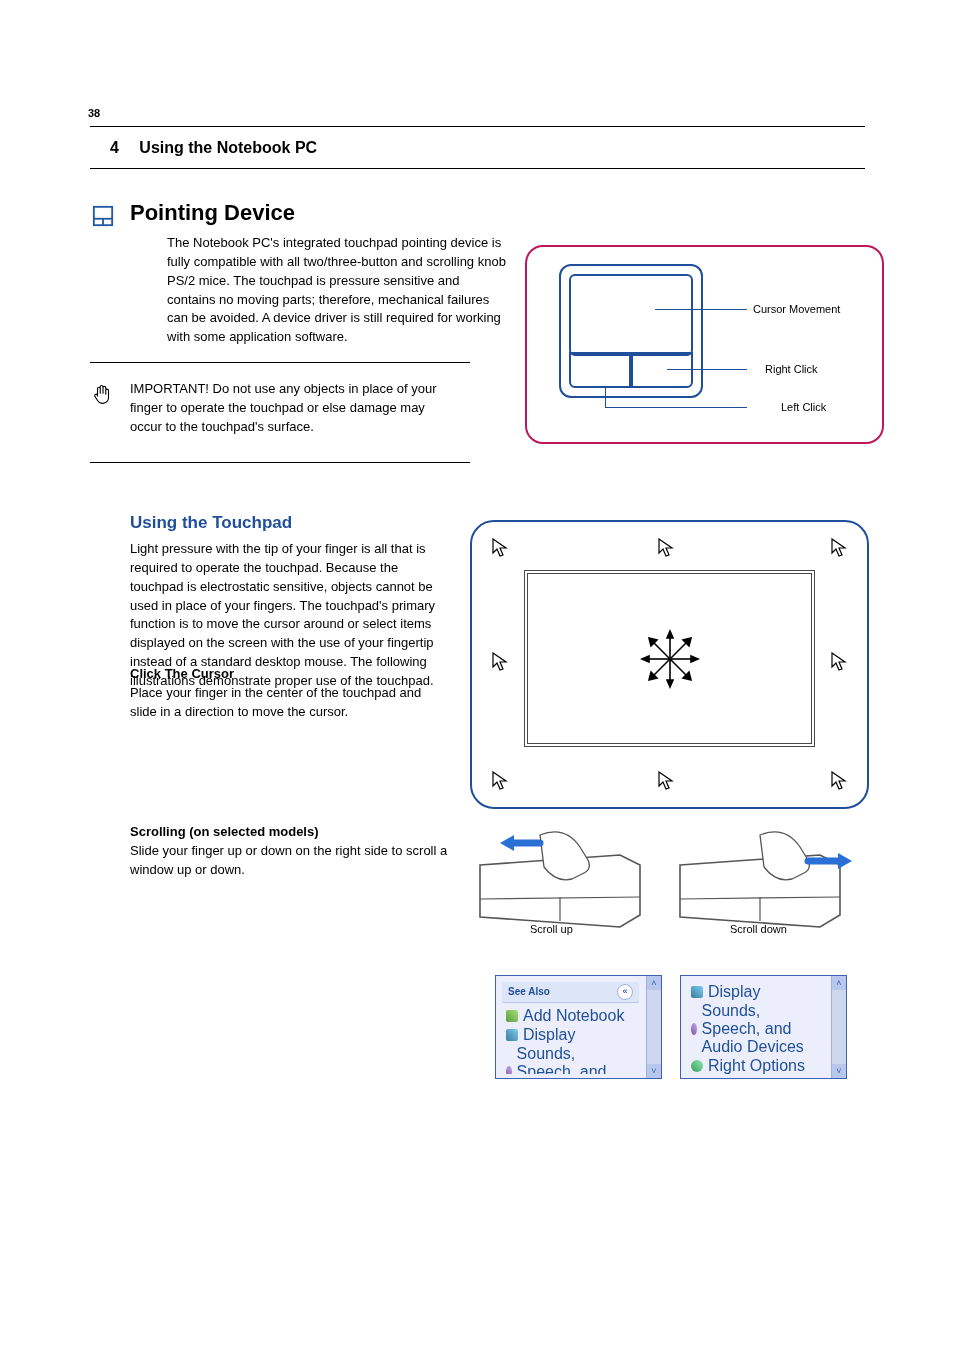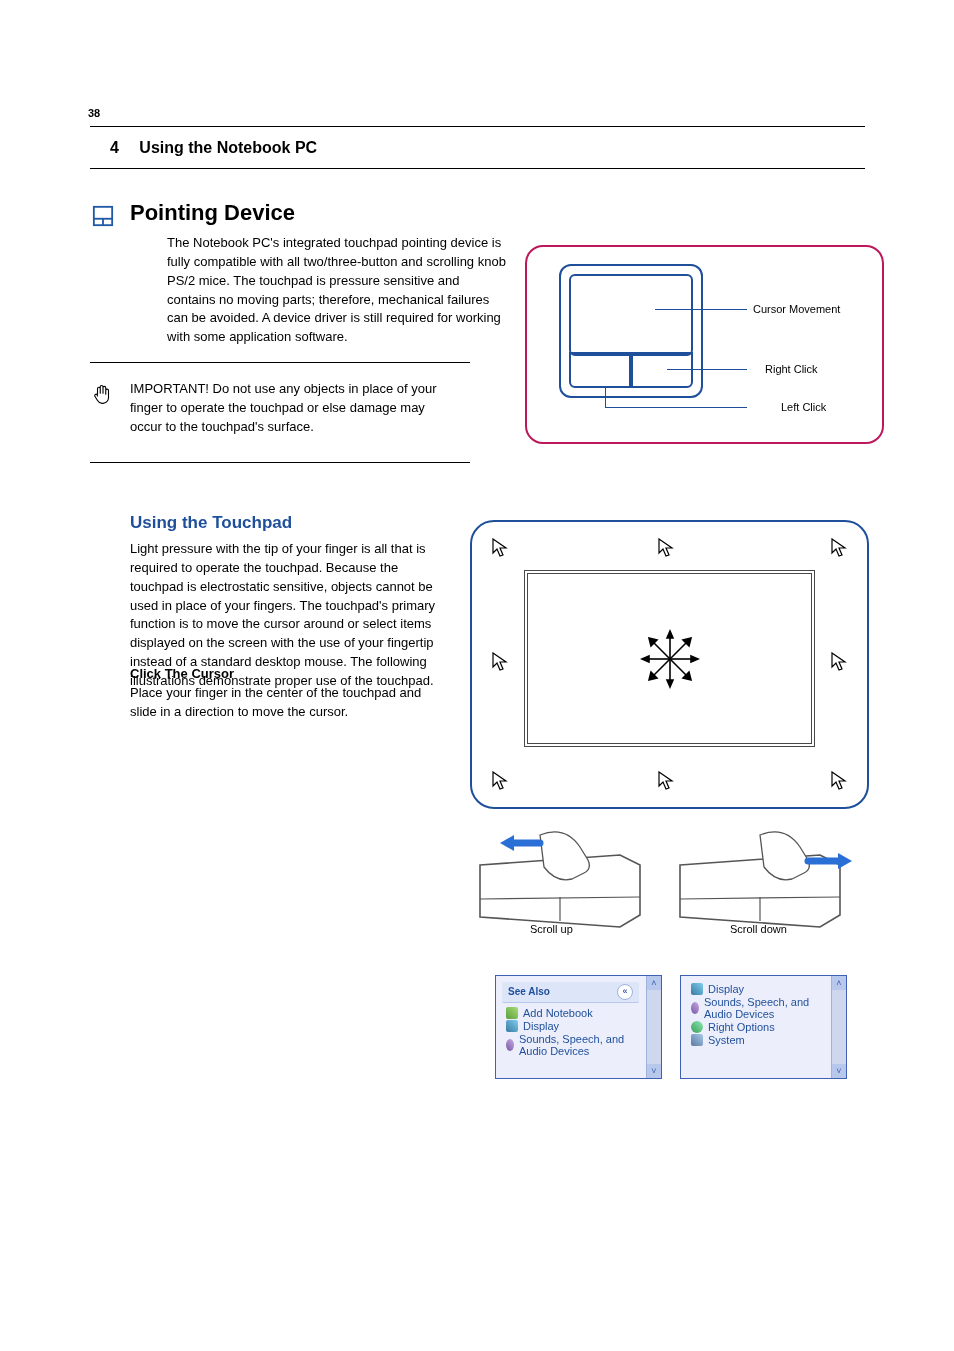--- a/index.html
+++ b/index.html
@@ -269,21 +269,21 @@
     position: absolute;
     top: 30px; left: 10px; right: 24px; bottom: 4px;
     overflow: hidden;
   }
   .cp-item {
     display: flex;
     align-items: center;
     gap: 5px;
     color: #1f4f9b;
     margin: 1px 0;
-    font-size: 11px;
+    font-size: 16px;
   }
   .cp-item .ic {
     width: 12px; height: 12px;
     display: inline-block;
   }
   .ic.hw { background: linear-gradient(45deg,#5a9e3a,#a8dd7a); border-radius:2px; }
   .ic.disp { background: linear-gradient(45deg,#3a7aa0,#7ecdf0); border-radius:2px; }
   .ic.snd { background: linear-gradient(45deg,#7a5aa0,#c7a8e8); border-radius:50%; }
   .ic.pow { background: linear-gradient(45deg,#3a9e5a,#8de8b0); border-radius:50%; }
   .ic.sys { background: linear-gradient(45deg,#5a7aa0,#a8c8e8); border-radius:2px; }
@@ -325,20 +325,24 @@
   <div class="hr section4"></div>
 
   <div class="heading2 a">Using the Touchpad</div>
   <div class="para b">Light pressure with the tip of your finger is all that is required to operate the touchpad. Because the touchpad is electrostatic sensitive, objects cannot be used in place of your fingers. The touchpad's primary function is to move the cursor around or select items displayed on the screen with the use of your fingertip instead of a standard desktop mouse. The following illustrations demonstrate proper use of the touchpad.</div>
 
   <div class="para c">
     <b>Click The Cursor</b><br>
     <span>Place your finger in the center of the touchpad and slide in a direction to move the cursor.</span>
   </div>
 
+  <div class="para d">
+    <b>Scrolling (on selected models)</b><br>
+    <span>Slide your finger up or down on the right side to scroll a window up or down.</span>
+  </div>
 
   <div class="illus1">
     <div class="tp-frame">
       <div class="tp-inner"></div>
       <div class="tp-btn-left"></div>
       <div class="tp-btn-right"></div>
     </div>
     <div class="lead l1"></div>
     <div class="lead l2"></div>
     <div class="lead l3"></div>

